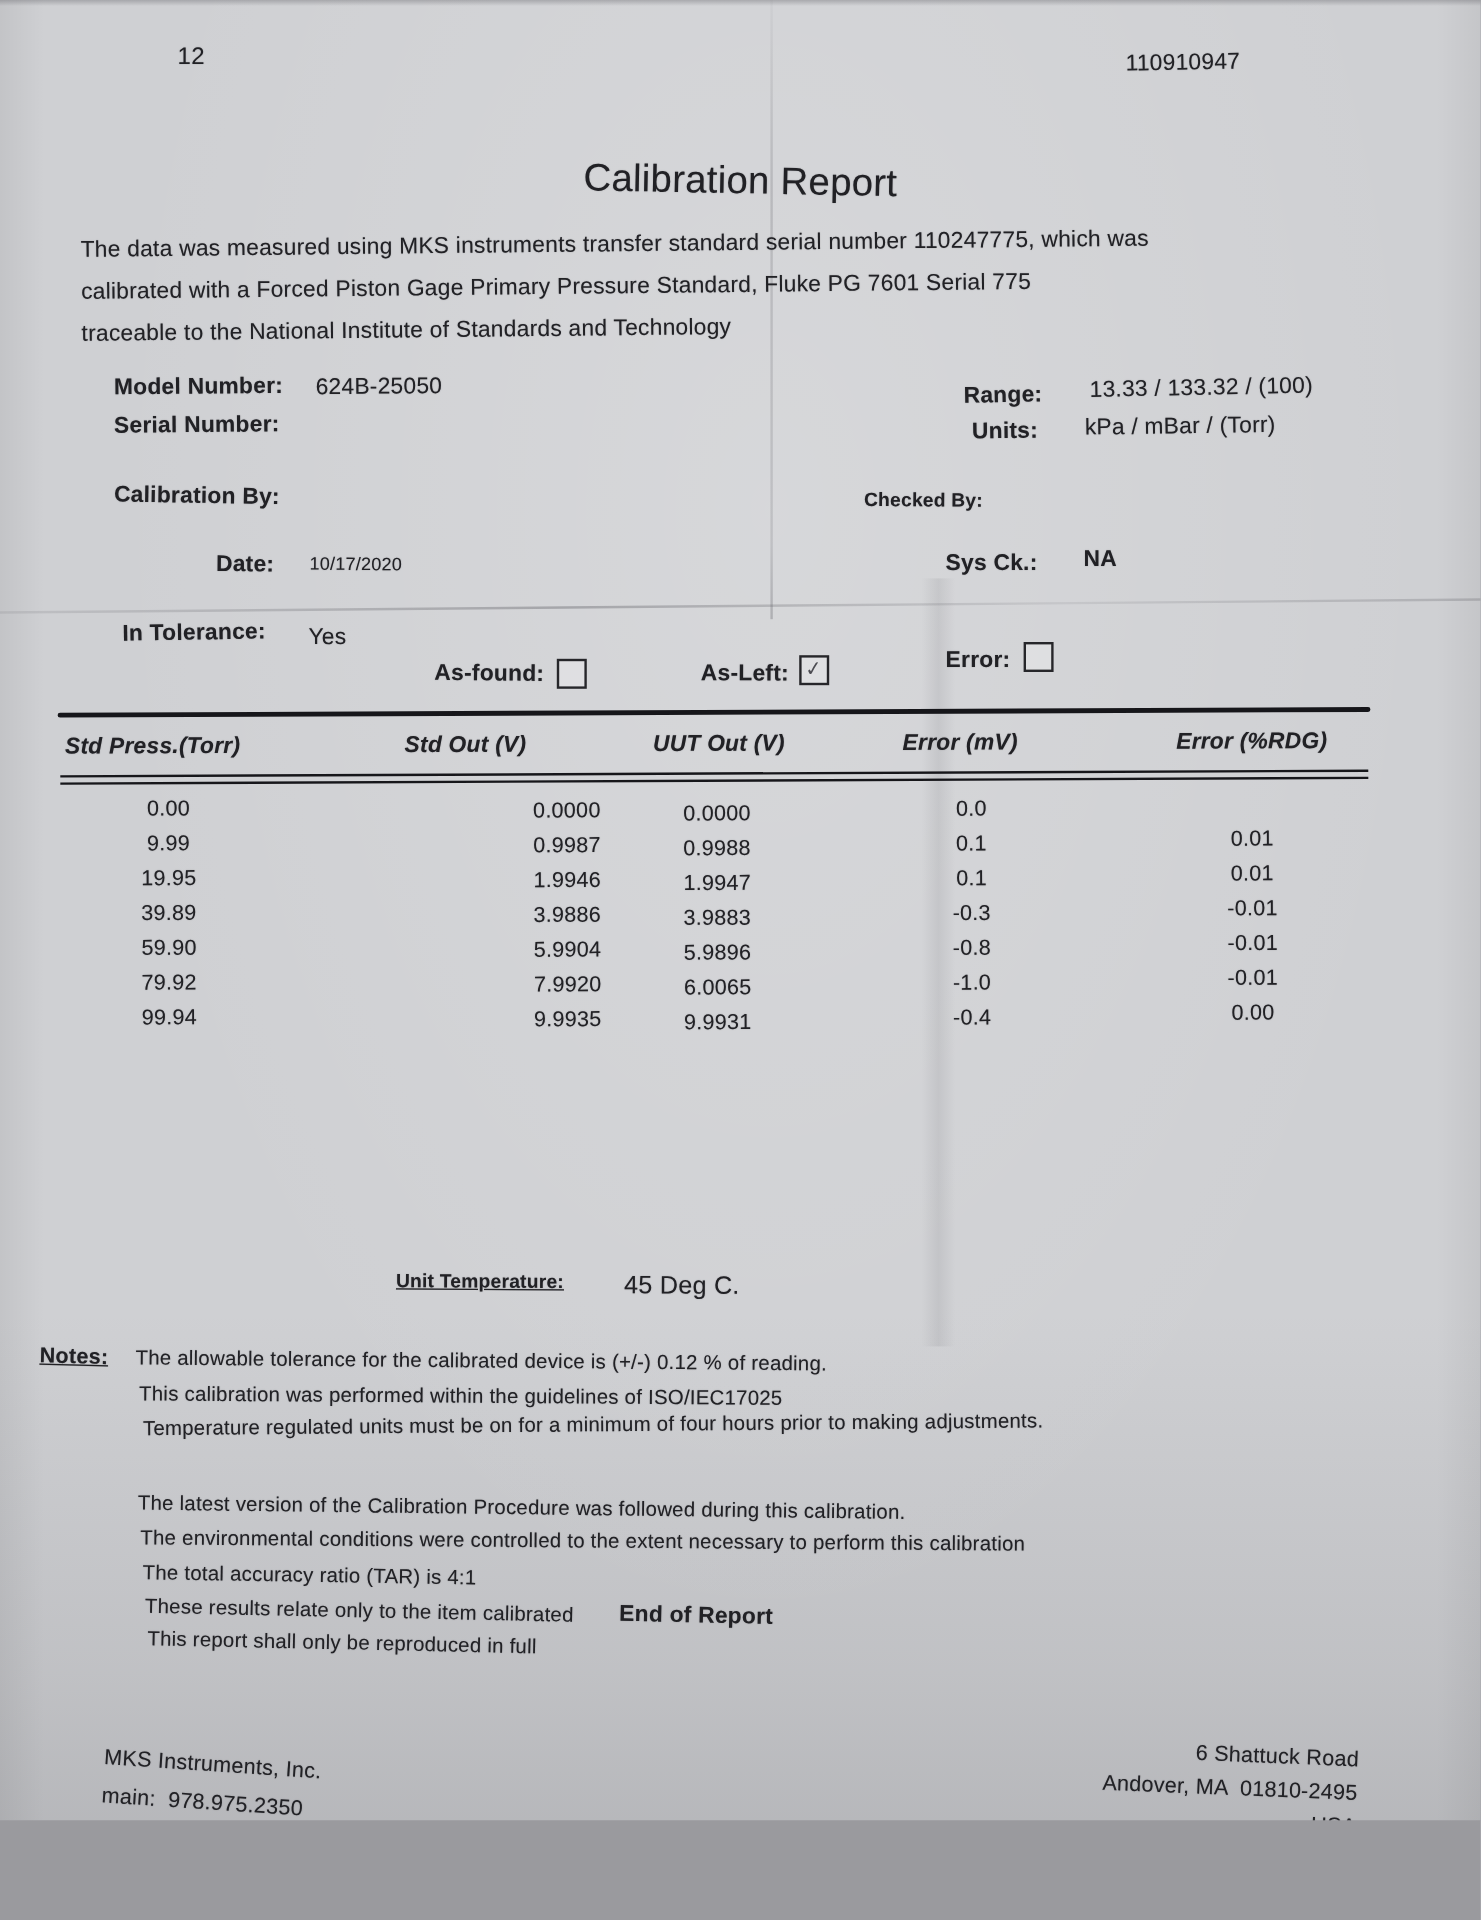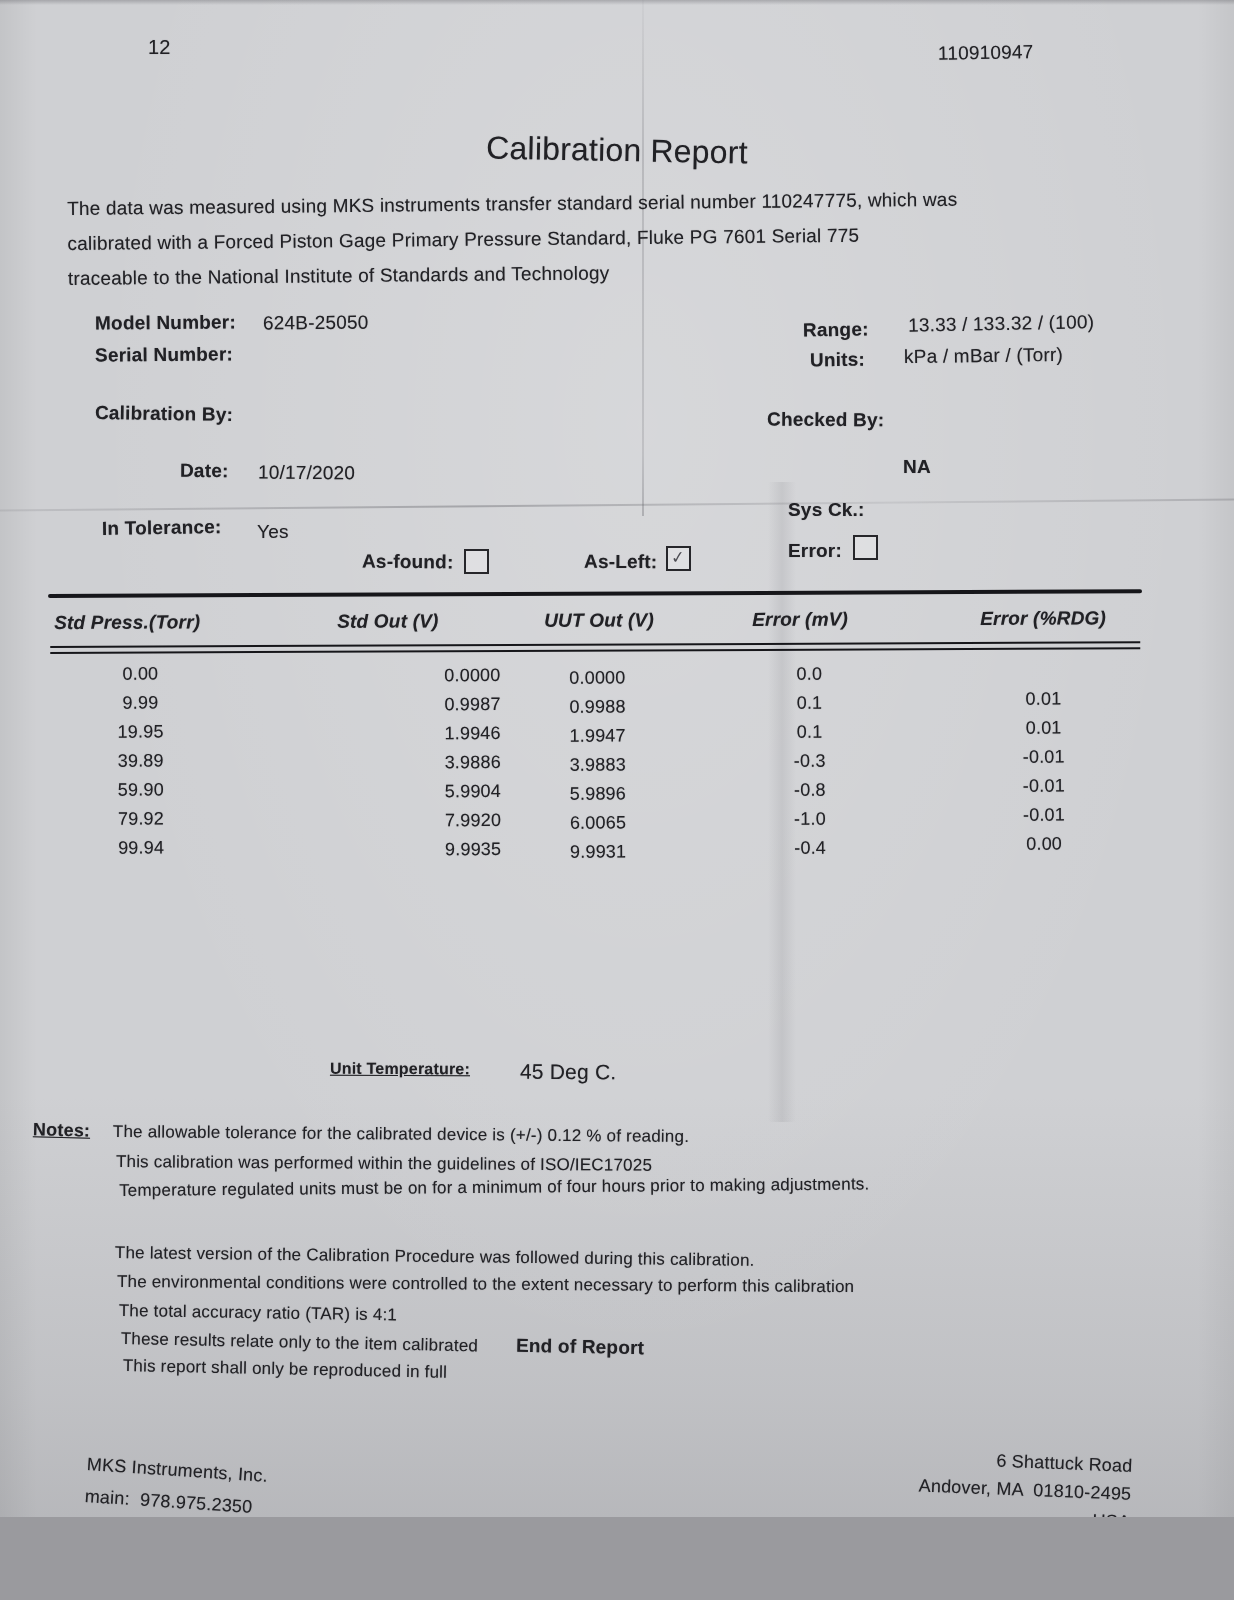--- a/index.html
+++ b/index.html
@@ -70,27 +70,27 @@
 
   <div class="t b" style="left:803px;top:319px;font-size:19px;transform:rotate(-1deg);">Range:</div>
   <div class="t" style="left:908px;top:313px;font-size:19px;transform:rotate(-1.1deg);">13.33 / 133.32 / (100)</div>
 
   <div class="t b" style="left:810px;top:349px;font-size:19px;transform:rotate(-.8deg);">Units:</div>
   <div class="t" style="left:904px;top:345px;font-size:19px;transform:rotate(-.8deg);">kPa / mBar / (Torr)</div>
 
   <div class="t b" style="left:95px;top:403px;font-size:19px;transform:rotate(.9deg);">Calibration By:</div>
   <div class="t" style="left:250px;top:403px;font-size:19px;"></div>
 
-  <div class="t b" style="left:767px;top:409px;font-size:19px;transform:rotate(.4deg);">Checked By:</div>
+  <div class="t b" style="left:720px;top:409px;font-size:16px;transform:rotate(.4deg);">Checked By:</div>
   <div class="t" style="left:890px;top:409px;font-size:19px;"></div>
 
   <div class="t b" style="left:180px;top:460px;font-size:19px;transform:rotate(.5deg);">Date:</div>
-  <div class="t" style="left:258px;top:462px;font-size:19px;transform:rotate(.5deg);">10/17/2020</div>
+  <div class="t" style="left:258px;top:462px;font-size:15px;transform:rotate(.5deg);">10/17/2020</div>
 
-  <div class="t b" style="left:788px;top:459px;font-size:19px;margin-top:40px;">Sys Ck.:</div>
+  <div class="t b" style="left:788px;top:459px;font-size:19px;">Sys Ck.:</div>
   <div class="t b" style="left:903px;top:456px;font-size:19px;">NA</div>
 
   <div class="t b" style="left:102px;top:517px;font-size:19px;transform:rotate(-.9deg);">In Tolerance:</div>
   <div class="t" style="left:257px;top:521px;font-size:19px;">Yes</div>
 
   <div class="t b" style="left:362px;top:551px;font-size:19px;transform:rotate(.6deg);">As-found:</div>
   <div class="cb-box" style="left:464px;top:549px;"></div>
 
   <div class="t b" style="left:584px;top:551px;font-size:19px;transform:rotate(.3deg);">As-Left:</div>
   <div class="cb-box" style="left:666px;top:546px;"><span style="display:inline-block;transform:rotate(-6deg);">✓</span></div>

